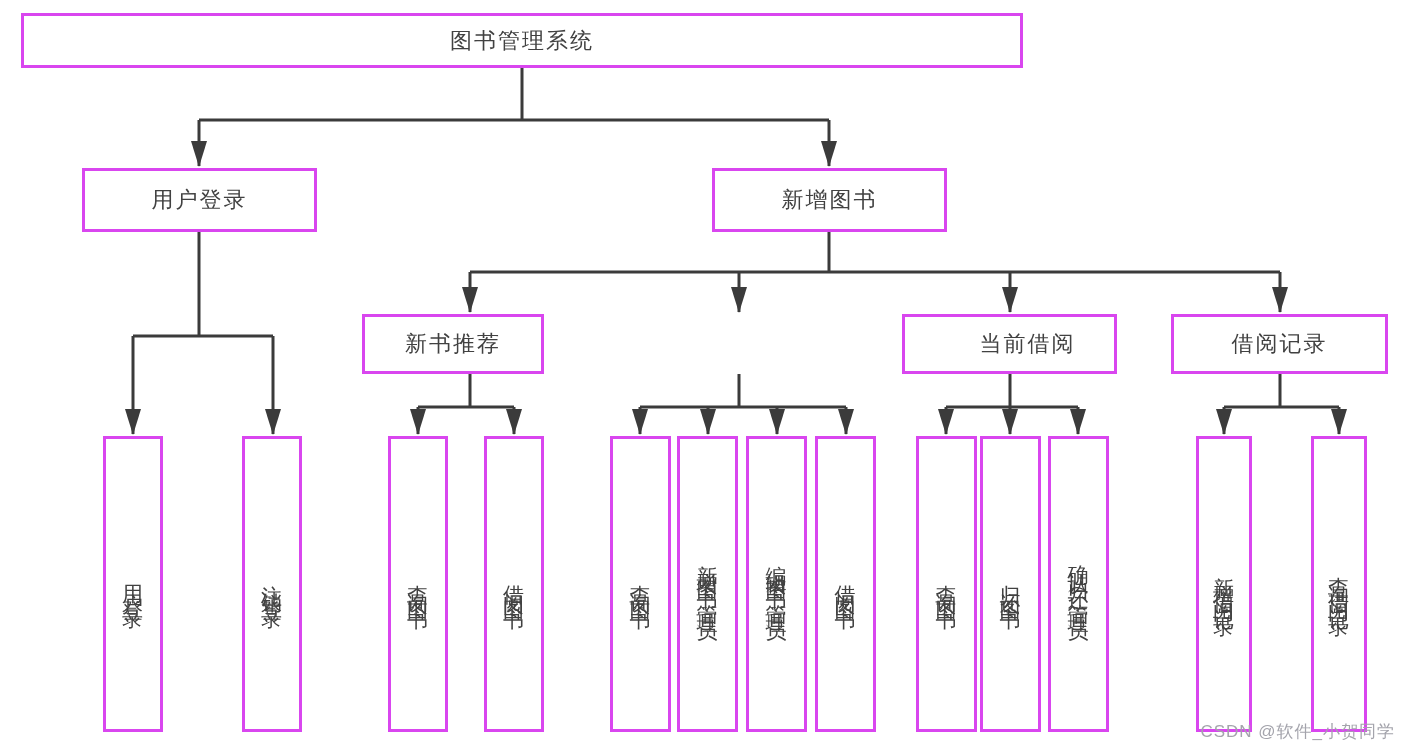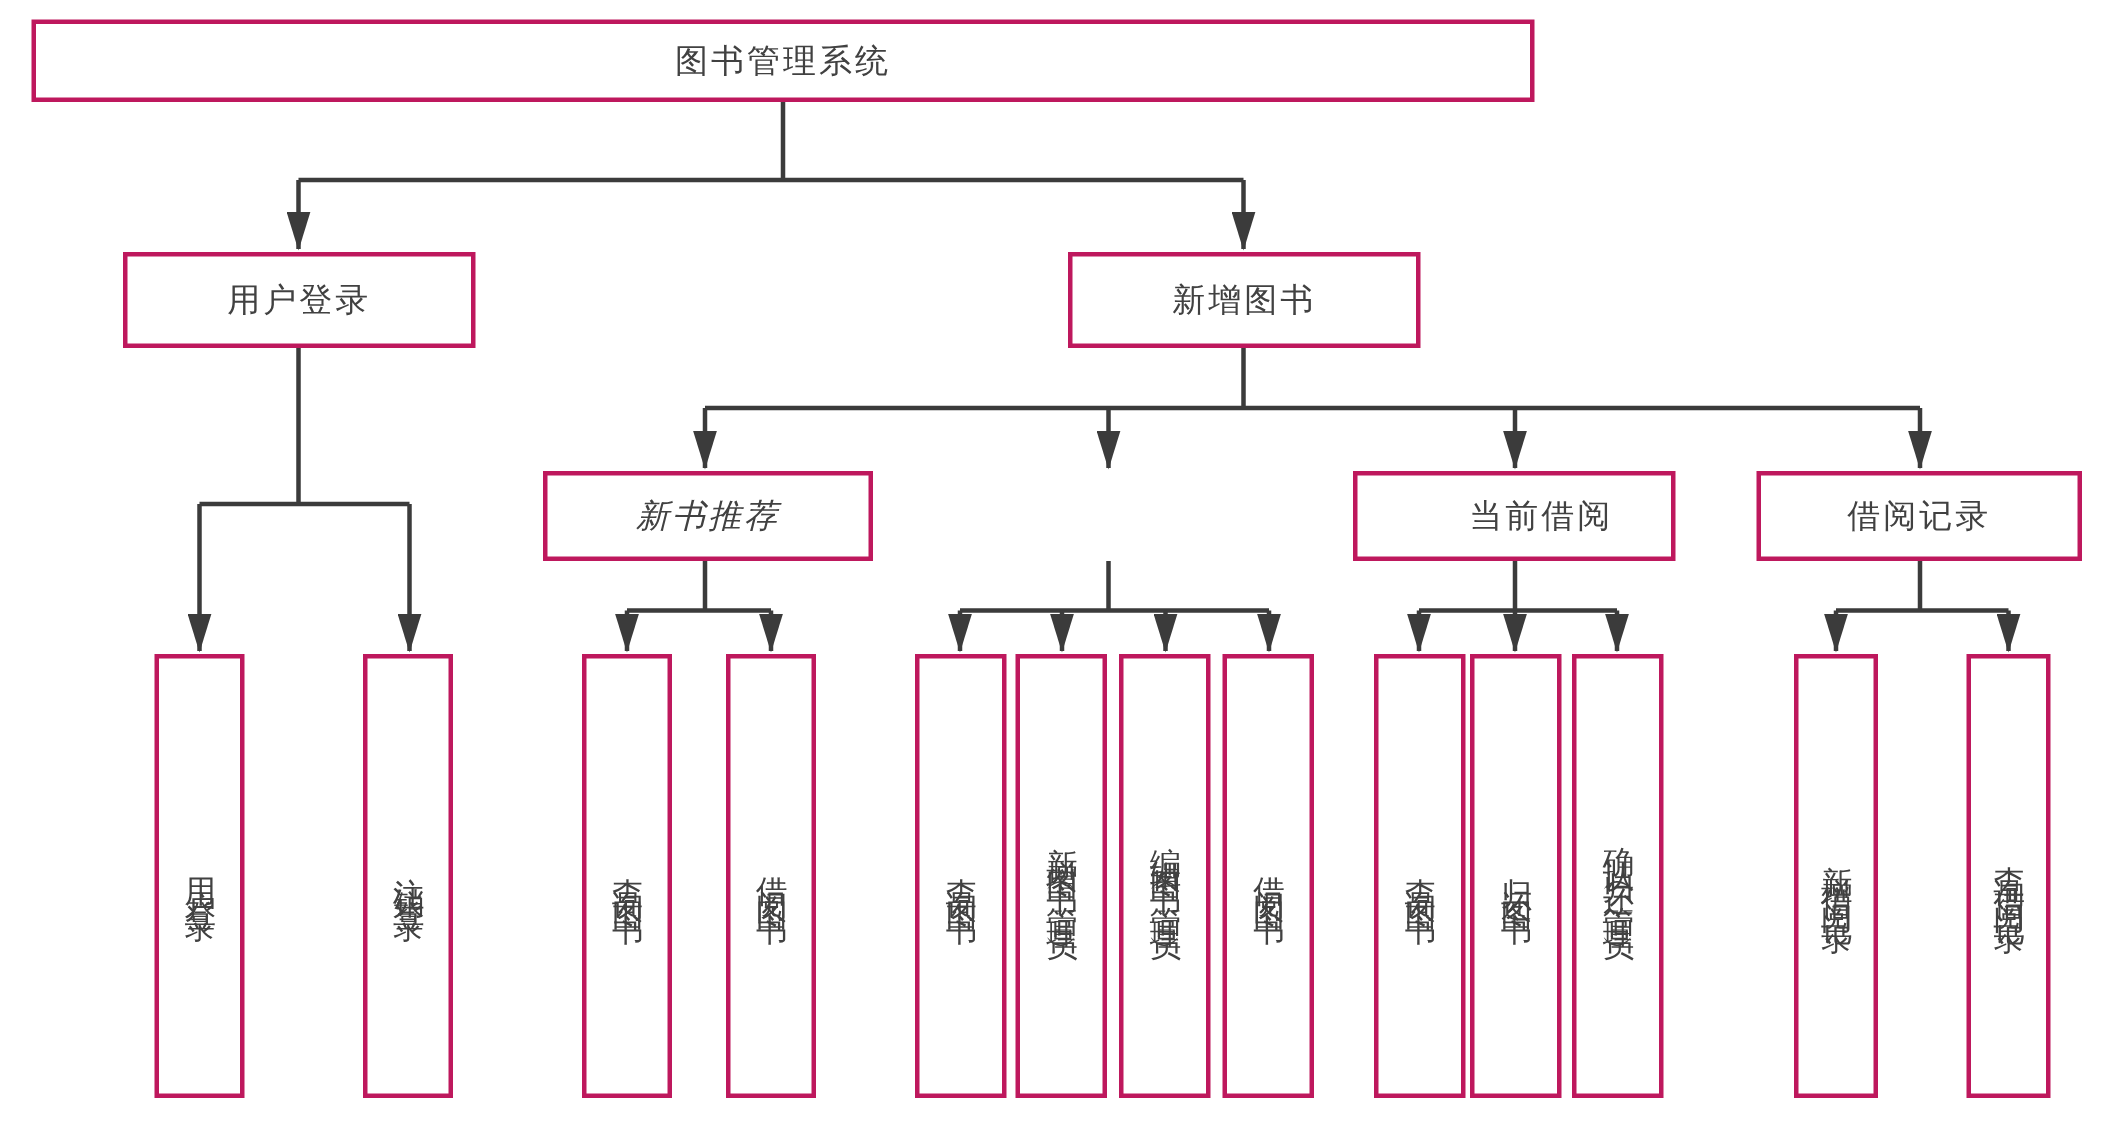--- a/index.html
+++ b/index.html
@@ -13,21 +13,21 @@
   }
   svg.connectors {
     position: absolute;
     left: 0; top: 0;
     width: 1405px; height: 747px;
     display: block;
   }
   .box {
     position: absolute;
     background: #ffffff;
-    border: 3px solid #be185d;
+    border: 3px solid #d946ef;
     box-sizing: border-box;
     display: flex;
     align-items: center;
     justify-content: center;
     color: #414141;
     text-align: center;
     line-height: 1;
   }
   .h-box {
     font-size: 22px;
@@ -92,21 +92,21 @@
       <line x1="1224" y1="407" x2="1224" y2="434" marker-end="url(#ah)"></line>
       <line x1="1339" y1="407" x2="1339" y2="434" marker-end="url(#ah)"></line>
     </g>
   </svg>
 
   <div class="box h-box" style="left:21px; top:13px; width:1002px; height:55px;">图书管理系统</div>
 
   <div class="box h-box" style="left:82px; top:168px; width:235px; height:64px;">用户登录</div>
   <div class="box h-box" style="left:712px; top:168px; width:235px; height:64px;">新增图书</div>
 
-  <div class="box h-box" style="left:362px; top:314px; width:220px; height:60px;font-style:italic;">新书推荐</div>
+  <div class="box h-box" style="left:362px; top:314px; width:182px; height:60px;">新书推荐</div>
   <div class="box h-box" style="left:902px; top:314px; width:215px; height:60px;padding-left:36px;">当前借阅</div>
   <div class="box h-box" style="left:1171px; top:314px; width:217px; height:60px;">借阅记录</div>
 
   <div class="box v-box" style="left:103px; top:436px; width:60px; height:296px;">用户登录</div>
   <div class="box v-box" style="left:242px; top:436px; width:60px; height:296px;">注销登录</div>
 
   <div class="box v-box" style="left:388px; top:436px; width:60px; height:296px;">查询图书</div>
   <div class="box v-box" style="left:484px; top:436px; width:60px; height:296px;">借阅图书</div>
 
   <div class="box v-box" style="left:610px; top:436px; width:61px; height:296px;">查询图书</div>
@@ -114,14 +114,15 @@
   <div class="box v-box" style="left:746px; top:436px; width:61px; height:296px;">编辑图书（管理员）</div>
   <div class="box v-box" style="left:815px; top:436px; width:61px; height:296px;">借阅图书</div>
 
   <div class="box v-box" style="left:916px; top:436px; width:61px; height:296px;">查询图书</div>
   <div class="box v-box" style="left:980px; top:436px; width:61px; height:296px;">归还图书</div>
   <div class="box v-box" style="left:1048px; top:436px; width:61px; height:296px;">确认归还（管理员）</div>
 
   <div class="box v-box" style="left:1196px; top:436px; width:56px; height:296px;">新增借阅记录</div>
   <div class="box v-box" style="left:1311px; top:436px; width:56px; height:296px;">查询借阅记录</div>
 
+  <div class="watermark">CSDN @软件_小贺同学</div>
 
 </div>
 
 </body></html>

